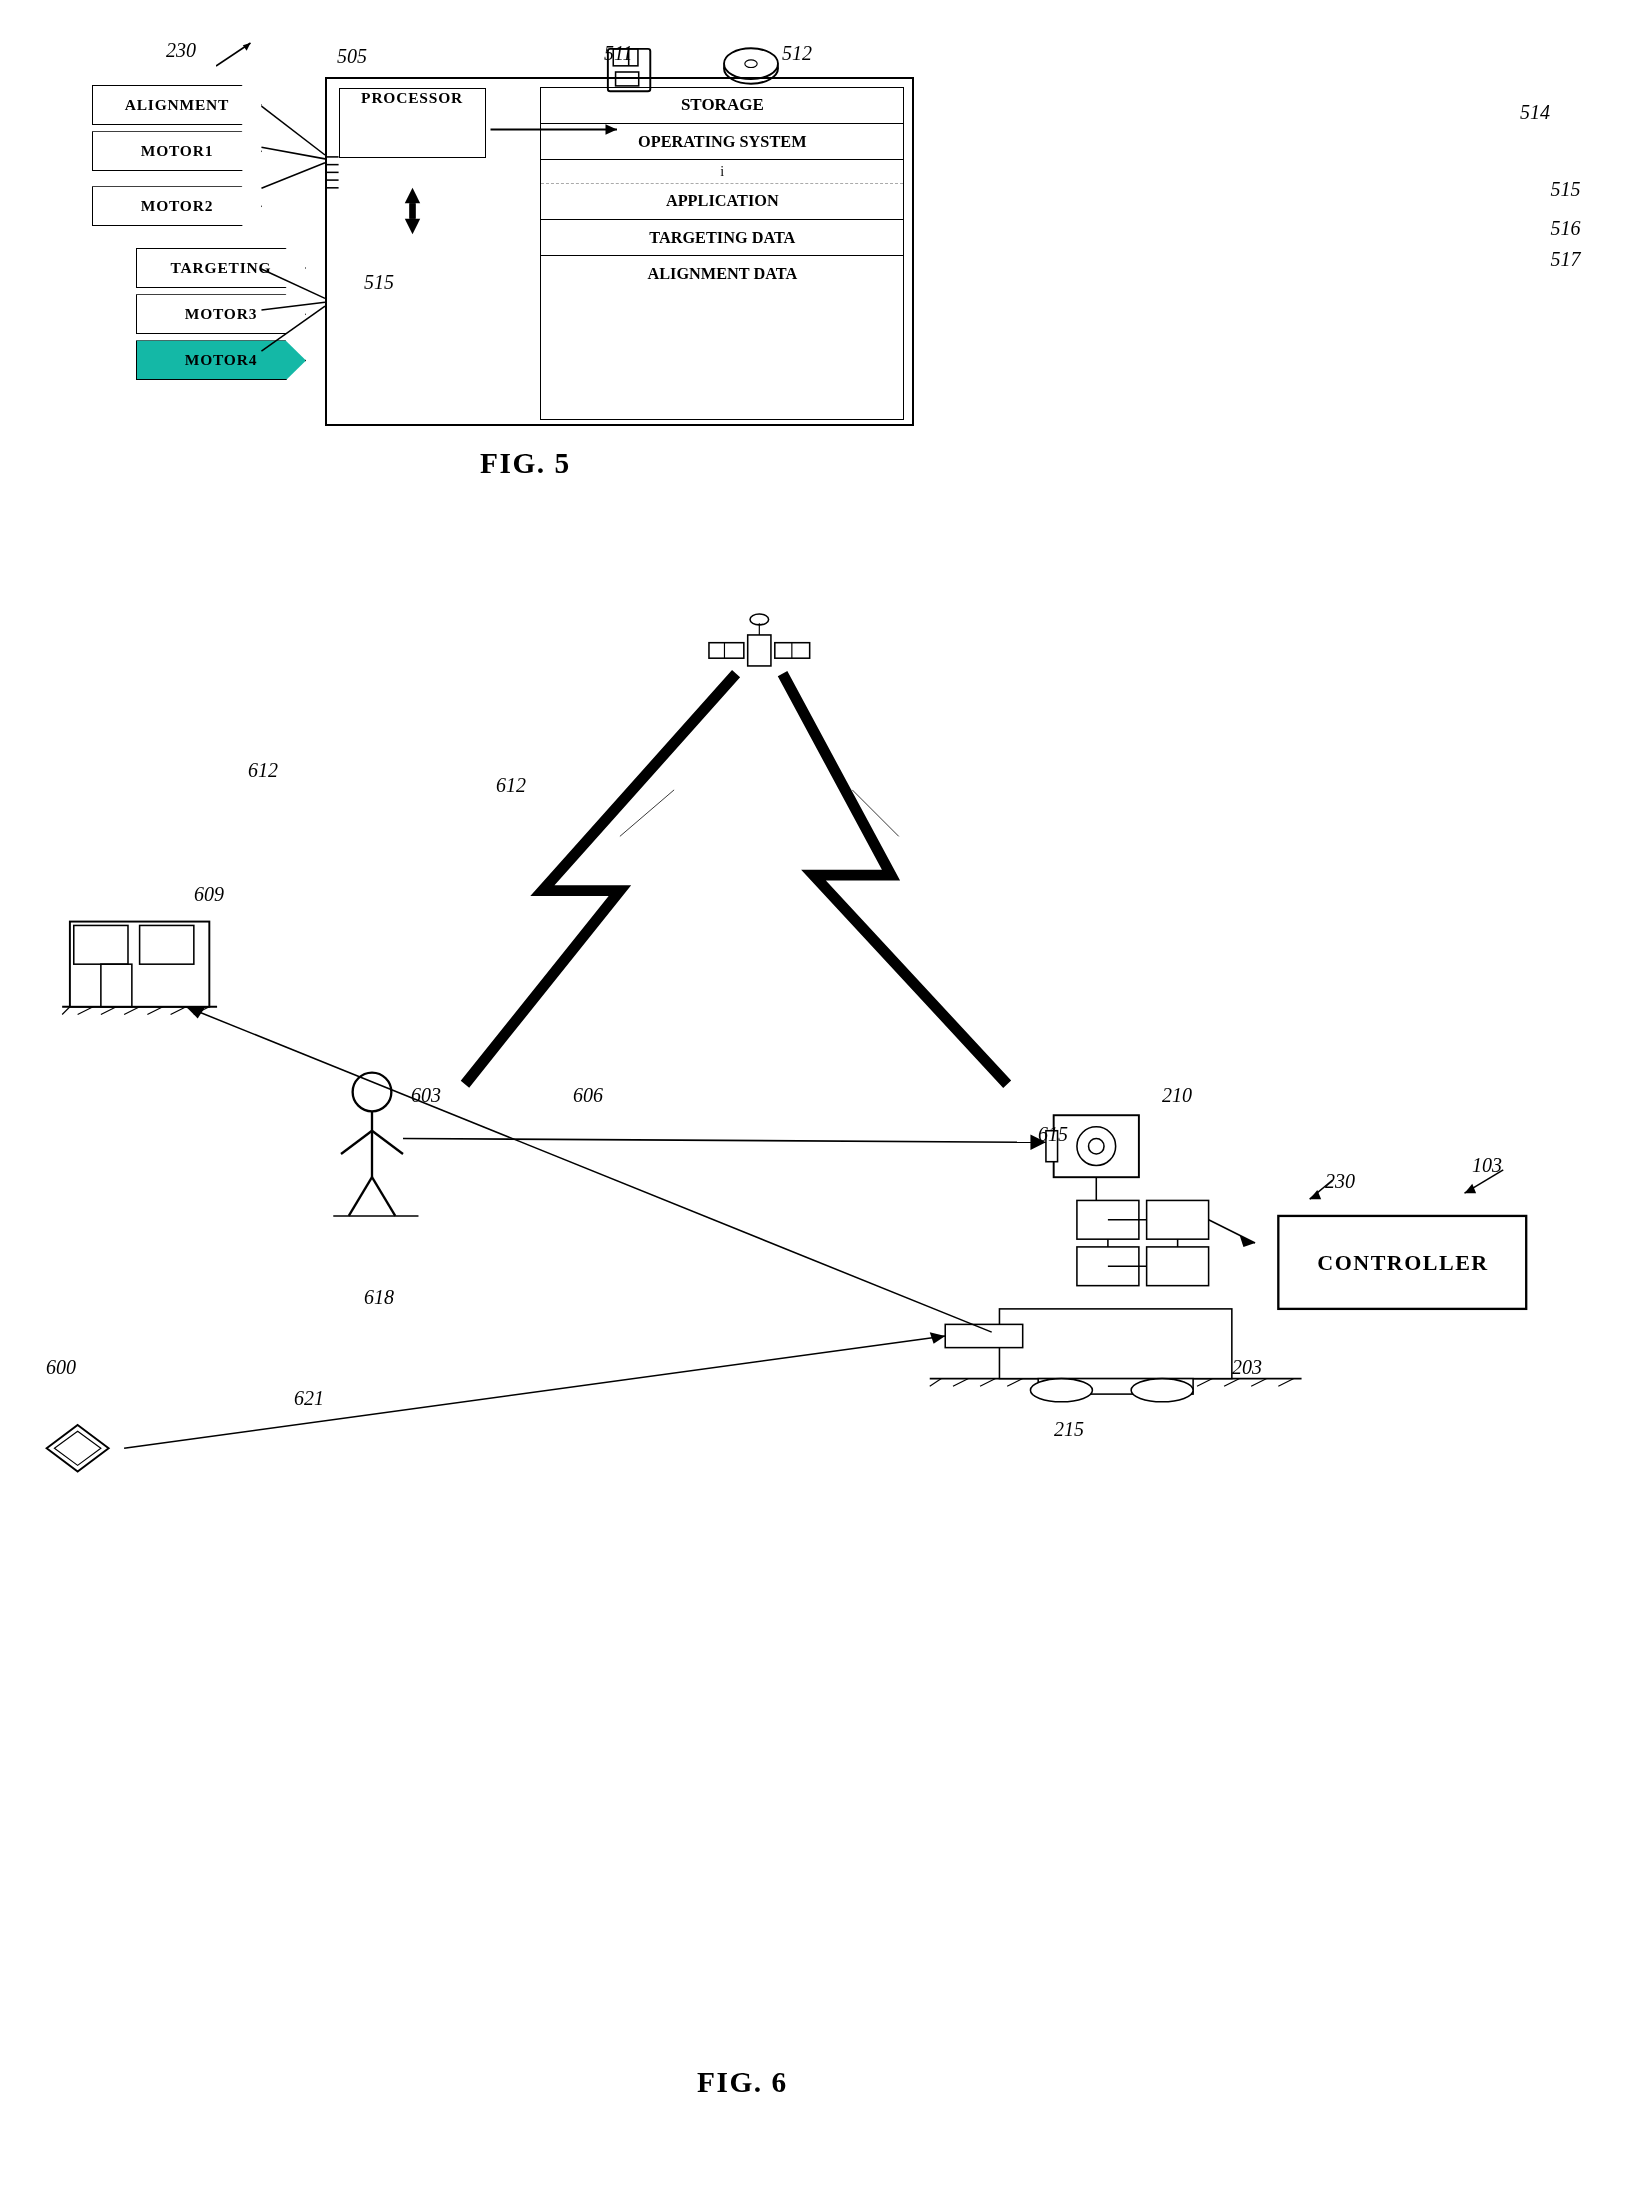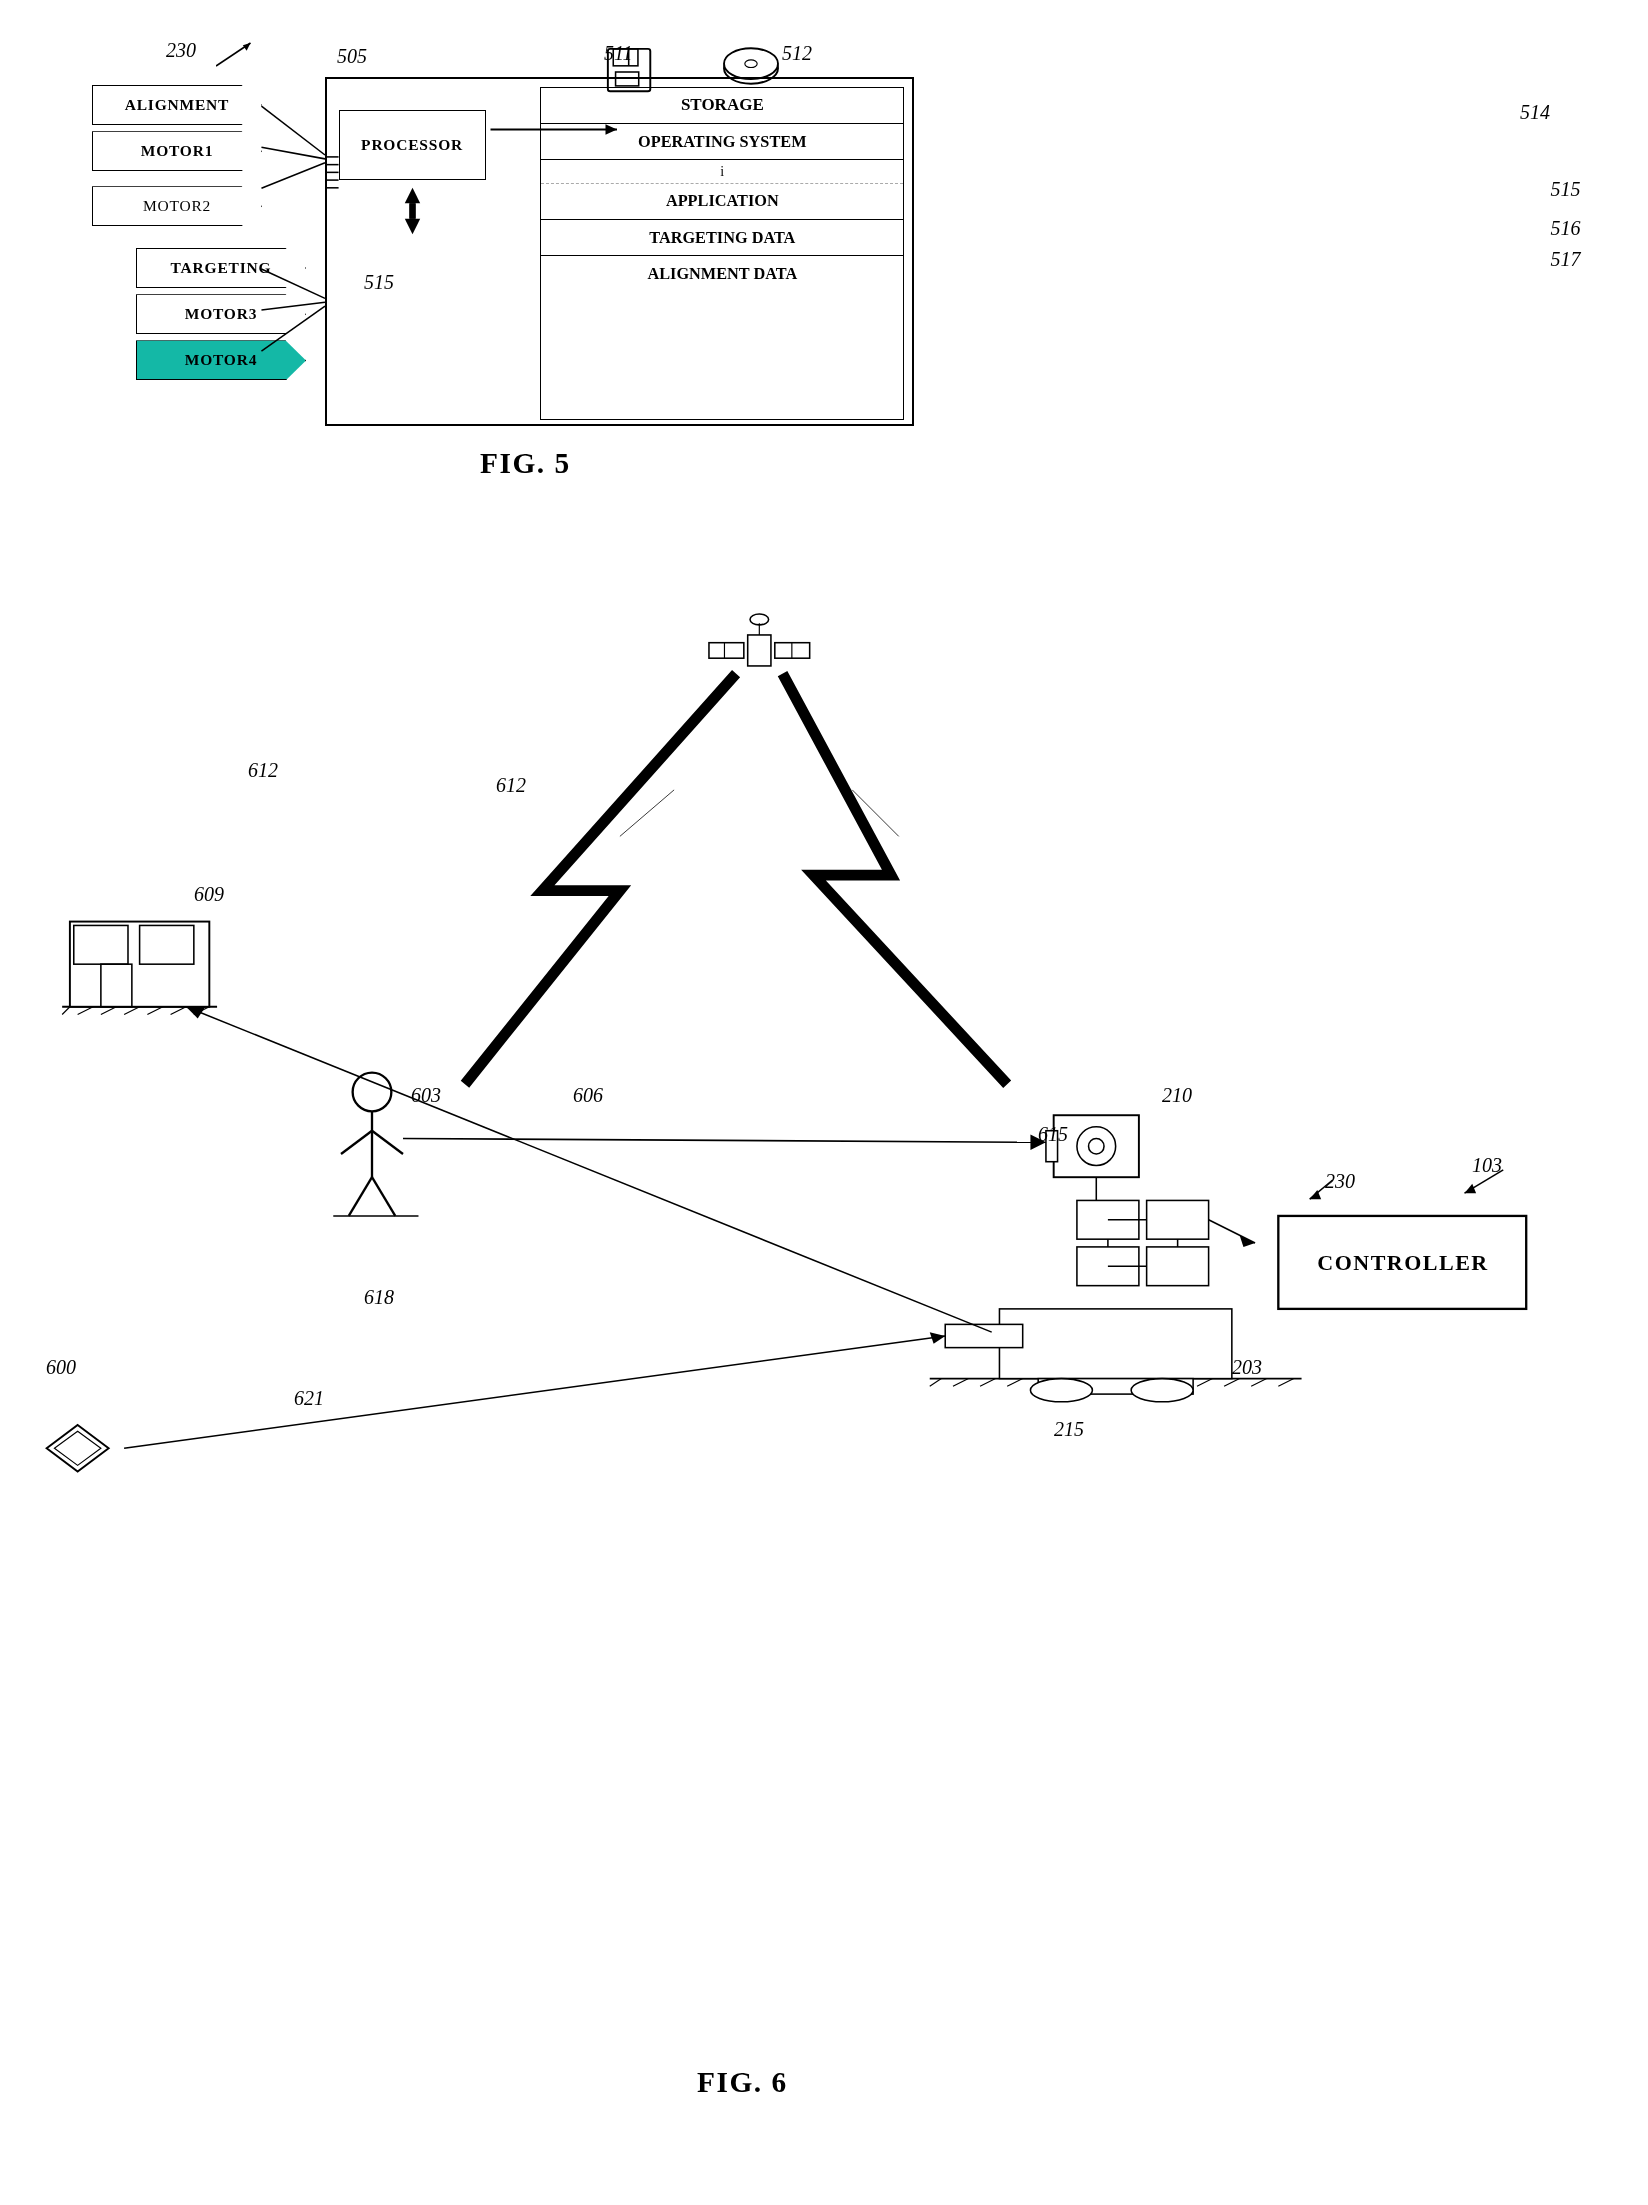--- a/index.html
+++ b/index.html
@@ -84,21 +84,21 @@
     <svg width="62" height="54" viewBox="0 0 80 70">
       <ellipse cx="40" cy="38" rx="35" ry="20" fill="none" stroke="#000" stroke-width="2.5"></ellipse>
       <ellipse cx="40" cy="32" rx="35" ry="20" fill="#fff" stroke="#000" stroke-width="2.5"></ellipse>
       <ellipse cx="40" cy="32" rx="8" ry="5" fill="none" stroke="#000" stroke-width="1.5"></ellipse>
     </svg>
   </div>
   <span class="ref-label" style="left:736px; top:11px;">512</span>
 
   <div style="position:absolute;top:46px;left:279px;width:589px;height:349px;border:2.3px solid #000;">
 
-    <div style="position:absolute;top:31px;left:11.6px;width:147px;height:70px;border:1.9px solid #000;display:flex;align-items:center;justify-content:center;">
+    <div style="position:absolute;top:9px;left:11.6px;width:147px;height:70px;border:1.9px solid #000;display:flex;justify-content:center;">
       <span style="font-size:15.5px;font-weight:bold;letter-spacing:0.8px;">PROCESSOR</span>
     </div>
 
     <svg style="position:absolute;top:105px;left:39px;width:93px;height:54px;" viewBox="0 0 120 70" width="93" height="54">
 
       <polygon points="60,5 50,25 70,25" fill="#000"></polygon>
       <rect x="56" y="25" width="8" height="20" fill="#000"></rect>
 
       <polygon points="60,65 50,45 70,45" fill="#000"></polygon>
       <rect x="56" y="25" width="8" height="20" fill="#000"></rect>
@@ -153,21 +153,21 @@
   <div style="position:absolute;top:54px;left:46px;">
 
     <div style="position:relative;width:170px;height:40px;background:#fff;border:1.9px solid #000;display:flex;align-items:center;justify-content:center;font-size:15.5px;font-weight:bold;letter-spacing:0.8px;margin-bottom:6.2px;clip-path:polygon(0 0, 88% 0, 100% 50%, 88% 100%, 0 100%);">
       <span>ALIGNMENT</span>
     </div>
 
     <div style="position:relative;width:170px;height:40px;background:#fff;border:1.9px solid #000;display:flex;align-items:center;justify-content:center;font-size:15.5px;font-weight:bold;letter-spacing:0.8px;margin-bottom:6.2px;clip-path:polygon(0 0, 88% 0, 100% 50%, 88% 100%, 0 100%);">
       <span>MOTOR1</span>
     </div>
 
-    <div style="position:relative;width:170px;height:40px;background:#fff;border:1.9px solid #000;display:flex;align-items:center;justify-content:center;font-size:15.5px;font-weight:normal;letter-spacing:0.8px;margin-bottom:6.2px;clip-path:polygon(0 0, 88% 0, 100% 50%, 88% 100%, 0 100%);margin-top:15px;">
+    <div style="position:relative;width:170px;height:40px;background:#fff;border:1.9px solid #000;display:flex;align-items:center;justify-content:center;font-size:15.5px;font-weight:bold;letter-spacing:0.8px;margin-bottom:6.2px;clip-path:polygon(0 0, 88% 0, 100% 50%, 88% 100%, 0 100%);margin-top:15px;">
       <span>MOTOR2</span>
     </div>
   </div>
 
   <div style="position:absolute;top:217px;left:46px;padding-left:44px;">
 
     <div style="position:relative;width:170px;height:40px;background:#fff;border:1.9px solid #000;display:flex;align-items:center;justify-content:center;font-size:15.5px;font-weight:bold;letter-spacing:0.8px;margin-bottom:6.2px;clip-path:polygon(0 0, 88% 0, 100% 50%, 88% 100%, 0 100%);">
       <span>TARGETING</span>
     </div>
 

